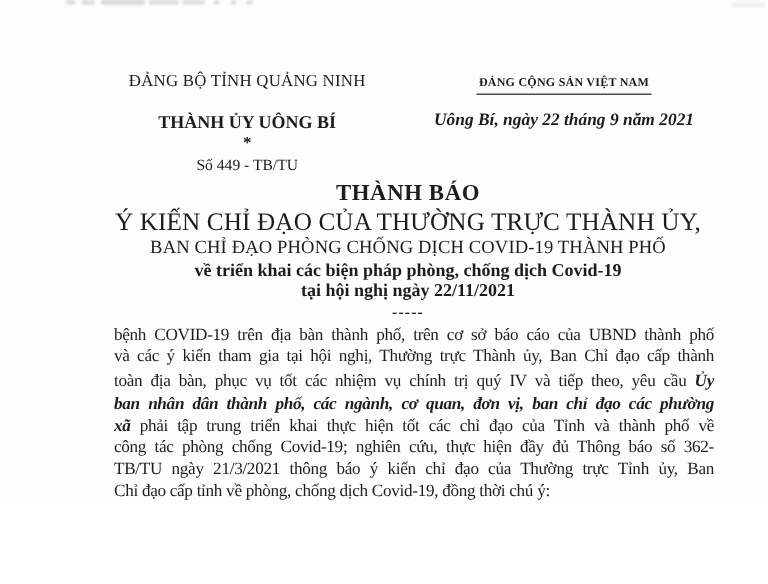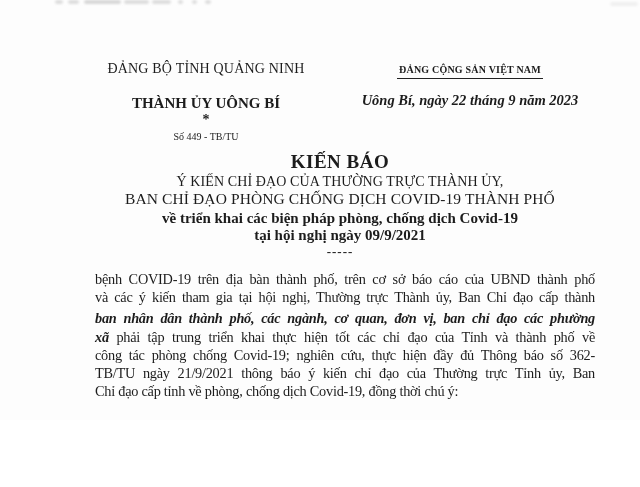--- a/index.html
+++ b/index.html
@@ -34,21 +34,21 @@
 
   .header-left {
     position: absolute;
     top: 61px; left: 60px; width: 292px;
     text-align: center;
     line-height: 1.15;
   }
   .hl1 { font-size: 14px; letter-spacing: 0.2px; }
   .hl2 { font-size: 15px; font-weight: bold; margin-top: 18px; }
   .hl-star { font-size: 14px; font-weight: bold; line-height: 9px; margin-top: 3px; }
-  .hl-num { font-size: 10px; margin-top: 7px; }
+  .hl-num { font-size: 13px; margin-top: 7px; }
 
   .header-right {
     position: absolute;
     top: 59px; left: 348px; width: 244px;
     text-align: center;
   }
   .motto {
     display: inline-block;
     font-size: 10px; font-weight: bold; letter-spacing: 0.2px;
     border-bottom: 1.5px solid #222;
@@ -59,21 +59,21 @@
     margin-top: 13px;
   }
 
   .title-block {
     position: absolute;
     top: 151px; left: 40px; width: 600px;
     text-align: center;
     line-height: 1.13;
   }
   .t1 { font-size: 19px;   font-weight: bold; letter-spacing: 0.5px; }
-  .t2 { font-size: 14px; margin-top: 2px; letter-spacing: 0.1px; }
+  .t2 { font-size: 21px; margin-top: 2px; letter-spacing: 0.1px; }
   .t3 { font-size: 15.5px; letter-spacing: 0.1px; }
   .t4 { font-size: 15px;   font-weight: bold; margin-top: 2px; }
   .t5 { font-size: 15px;   font-weight: bold; }
   .t-sep { font-size: 13px; font-weight: bold; letter-spacing: 1px; margin-top: 1px; }
 
   .body-block {
     position: absolute;
     top: 270px; left: 95px; width: 500px;
     font-size: 14.3px;
     line-height: 18.2px;
@@ -104,39 +104,40 @@
     <div class="hl1">ĐẢNG BỘ TỈNH QUẢNG NINH</div>
     <div class="hl2">THÀNH ỦY UÔNG BÍ</div>
     <div class="hl-star">*</div>
     <div class="hl-num">Số 449 - TB/TU</div>
   </div>
 
   <div class="header-right">
     <div>
       <span class="motto">ĐẢNG CỘNG SẢN VIỆT NAM</span>
     </div>
-    <div class="dateline">Uông Bí, ngày 22 tháng 9 năm 2023</div>
+    <div class="dateline">Uông Bí, ngày 22 tháng 9 năm 2021</div>
   </div>
 
   <div class="title-block">
-    <div class="t1">KIẾN BÁO</div>
+    <div class="t1">THÀNH BÁO</div>
     <div class="t2">Ý KIẾN CHỈ ĐẠO CỦA THƯỜNG TRỰC THÀNH ỦY,</div>
     <div class="t3">BAN CHỈ ĐẠO PHÒNG CHỐNG DỊCH COVID-19 THÀNH PHỐ</div>
     <div class="t4">về triển khai các biện pháp phòng, chống dịch Covid-19</div>
-    <div class="t5">tại hội nghị ngày 09/9/2021</div>
+    <div class="t5">tại hội nghị ngày 22/11/2021</div>
     <div class="t-sep">-----</div>
   </div>
 
   <div class="body-block">
       <div class="para">
         <div class="line"><span>bệnh COVID-19 trên địa bàn thành phố, trên cơ sở báo cáo của UBND thành phố</span></div>
         <div class="line"><span>và các ý kiến tham gia tại hội nghị, Thường trực Thành ủy, Ban Chỉ đạo cấp thành</span></div>
       </div>
       <div class="para">
+        <div class="line"><span>toàn địa bàn, phục vụ tốt các nhiệm vụ chính trị quý IV và tiếp theo, yêu cầu </span><span class="bi">Ủy</span></div>
         <div class="line"><span class="bi">ban nhân dân thành phố, các ngành, cơ quan, đơn vị, ban chỉ đạo các phường</span></div>
         <div class="line"><span class="bi">xã</span><span> phải tập trung triển khai thực hiện tốt các chỉ đạo của Tỉnh và thành phố về</span></div>
         <div class="line"><span>công tác phòng chống Covid-19; nghiên cứu, thực hiện đầy đủ Thông báo số 362-</span></div>
-        <div class="line"><span>TB/TU ngày 21/9/2021 thông báo ý kiến chỉ đạo của Thường trực Tỉnh ủy, Ban</span></div>
+        <div class="line"><span>TB/TU ngày 21/3/2021 thông báo ý kiến chỉ đạo của Thường trực Tỉnh ủy, Ban</span></div>
         <div class="line last"><span>Chỉ đạo cấp tỉnh về phòng, chống dịch Covid-19, đồng thời chú ý:</span></div>
       </div>
     </div>
 
 </div>
 
 </body></html>

